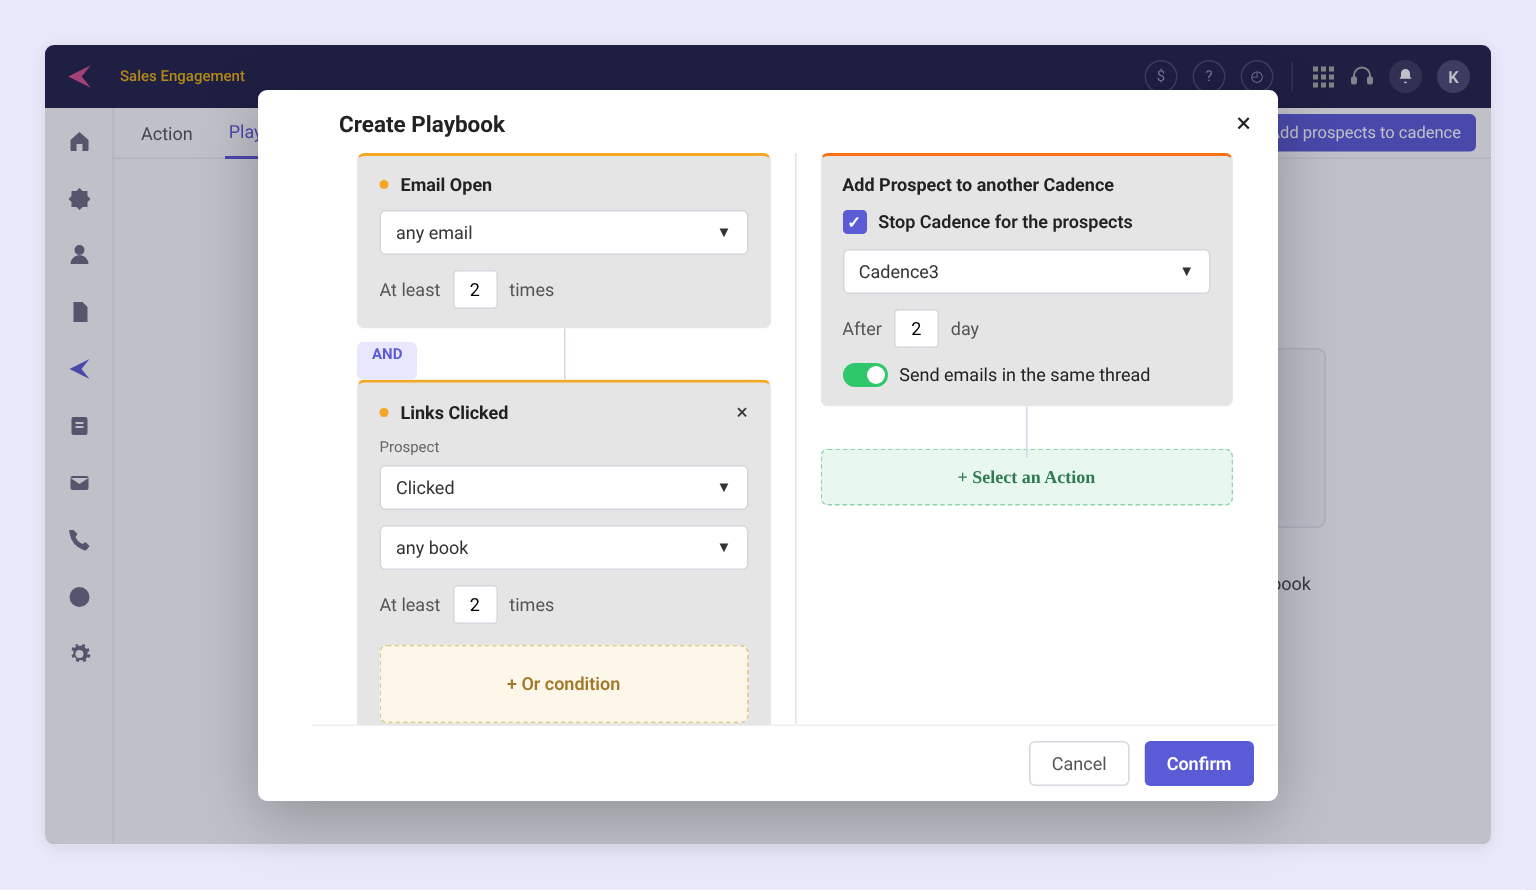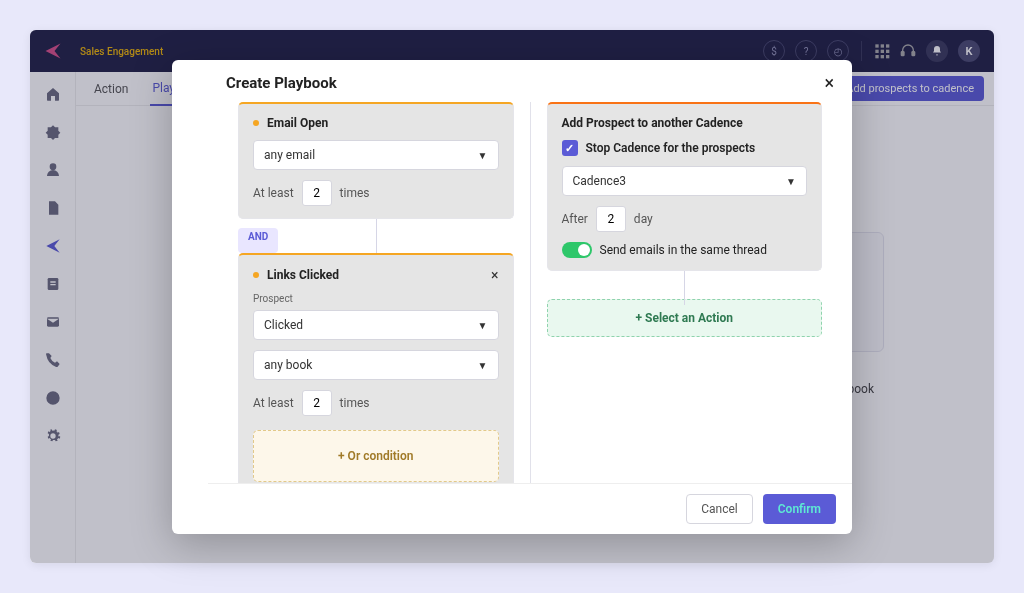--- a/index.html
+++ b/index.html
@@ -52,31 +52,31 @@
   .select .caret { font-size:10px; color:#333; }
   .row-inline { display:flex; align-items:center; gap:8px; margin-top:10px; font-size:12px; color:#555; }
   .num-input { width:30px; height:26px; border:1px solid #d6d6de; border-radius:3px; text-align:center; font-size:12px; }
   .label-sm { font-size:10px; color:#666; margin-bottom:6px; margin-top:6px; display:block; }
 
   .connector { display:flex; position:relative; height:34px; }
   .connector::before { content:""; position:absolute; top:0; bottom:0; left:50%; width:1px; background:#d6d6e6; }
   .pill { position:relative; margin-top:9px; background:#e9e6ff; color:#5b5bd6; border-radius:4px; font-size:10px; font-weight:700; padding:3px 10px; z-index:1; }
 
   .dashed-btn { border:1px dashed #e2c98a; background:#fdf7ea; color:#a07a28; font-size:12px; font-weight:600; height:52px; border-radius:5px; width:100%; display:flex; align-items:center; justify-content:center; cursor:pointer; }
-  .dashed-btn-green { border:1px dashed #8fd3ad; background:#e9f8ef; color:#2f7a52; font-weight:700; height:38px; }
+  .dashed-btn-green { border:1px dashed #8fd3ad; background:#e9f8ef; color:#2f7a52; font-weight:700; height:38px;font-family:Liberation Serif, serif; }
 
   .check-row { display:flex; align-items:center; gap:8px; font-size:12px; font-weight:600; color:#222; margin-bottom:10px; }
   .cbox { width:16px; height:16px; border-radius:3px; background:#5b5bd6; display:flex; align-items:center; justify-content:center; color:#fff; font-size:11px; }
   .toggle-row { display:flex; align-items:center; gap:8px; font-size:12px; color:#222; margin-top:10px; }
   .toggle { width:30px; height:16px; border-radius:10px; background:#2ec76a; position:relative; }
   .toggle::after { content:""; position:absolute; right:2px; top:2px; width:12px; height:12px; background:#fff; border-radius:50%; }
 
   .btn { font-size:12px; padding:7px 14px; border-radius:4px; cursor:pointer; border:1px solid transparent; }
   .btn-cancel { background:#fff; color:#555; border-color:#d6d6de; }
-  .btn-confirm { background:#5b5bd6; color:#5eead4; font-weight:600; }
+  .btn-confirm { background:#5b5bd6; color:#ffffff; font-weight:600; }
 
   .mt10 { margin-top:10px; }
   .mt14 { margin-top:14px; }
 </style>
 </head>
 <body>
 
 <div class="app-shell">
   <div class="app-header">
     <svg class="logo-icon" viewBox="0 0 24 24" fill="currentColor">

